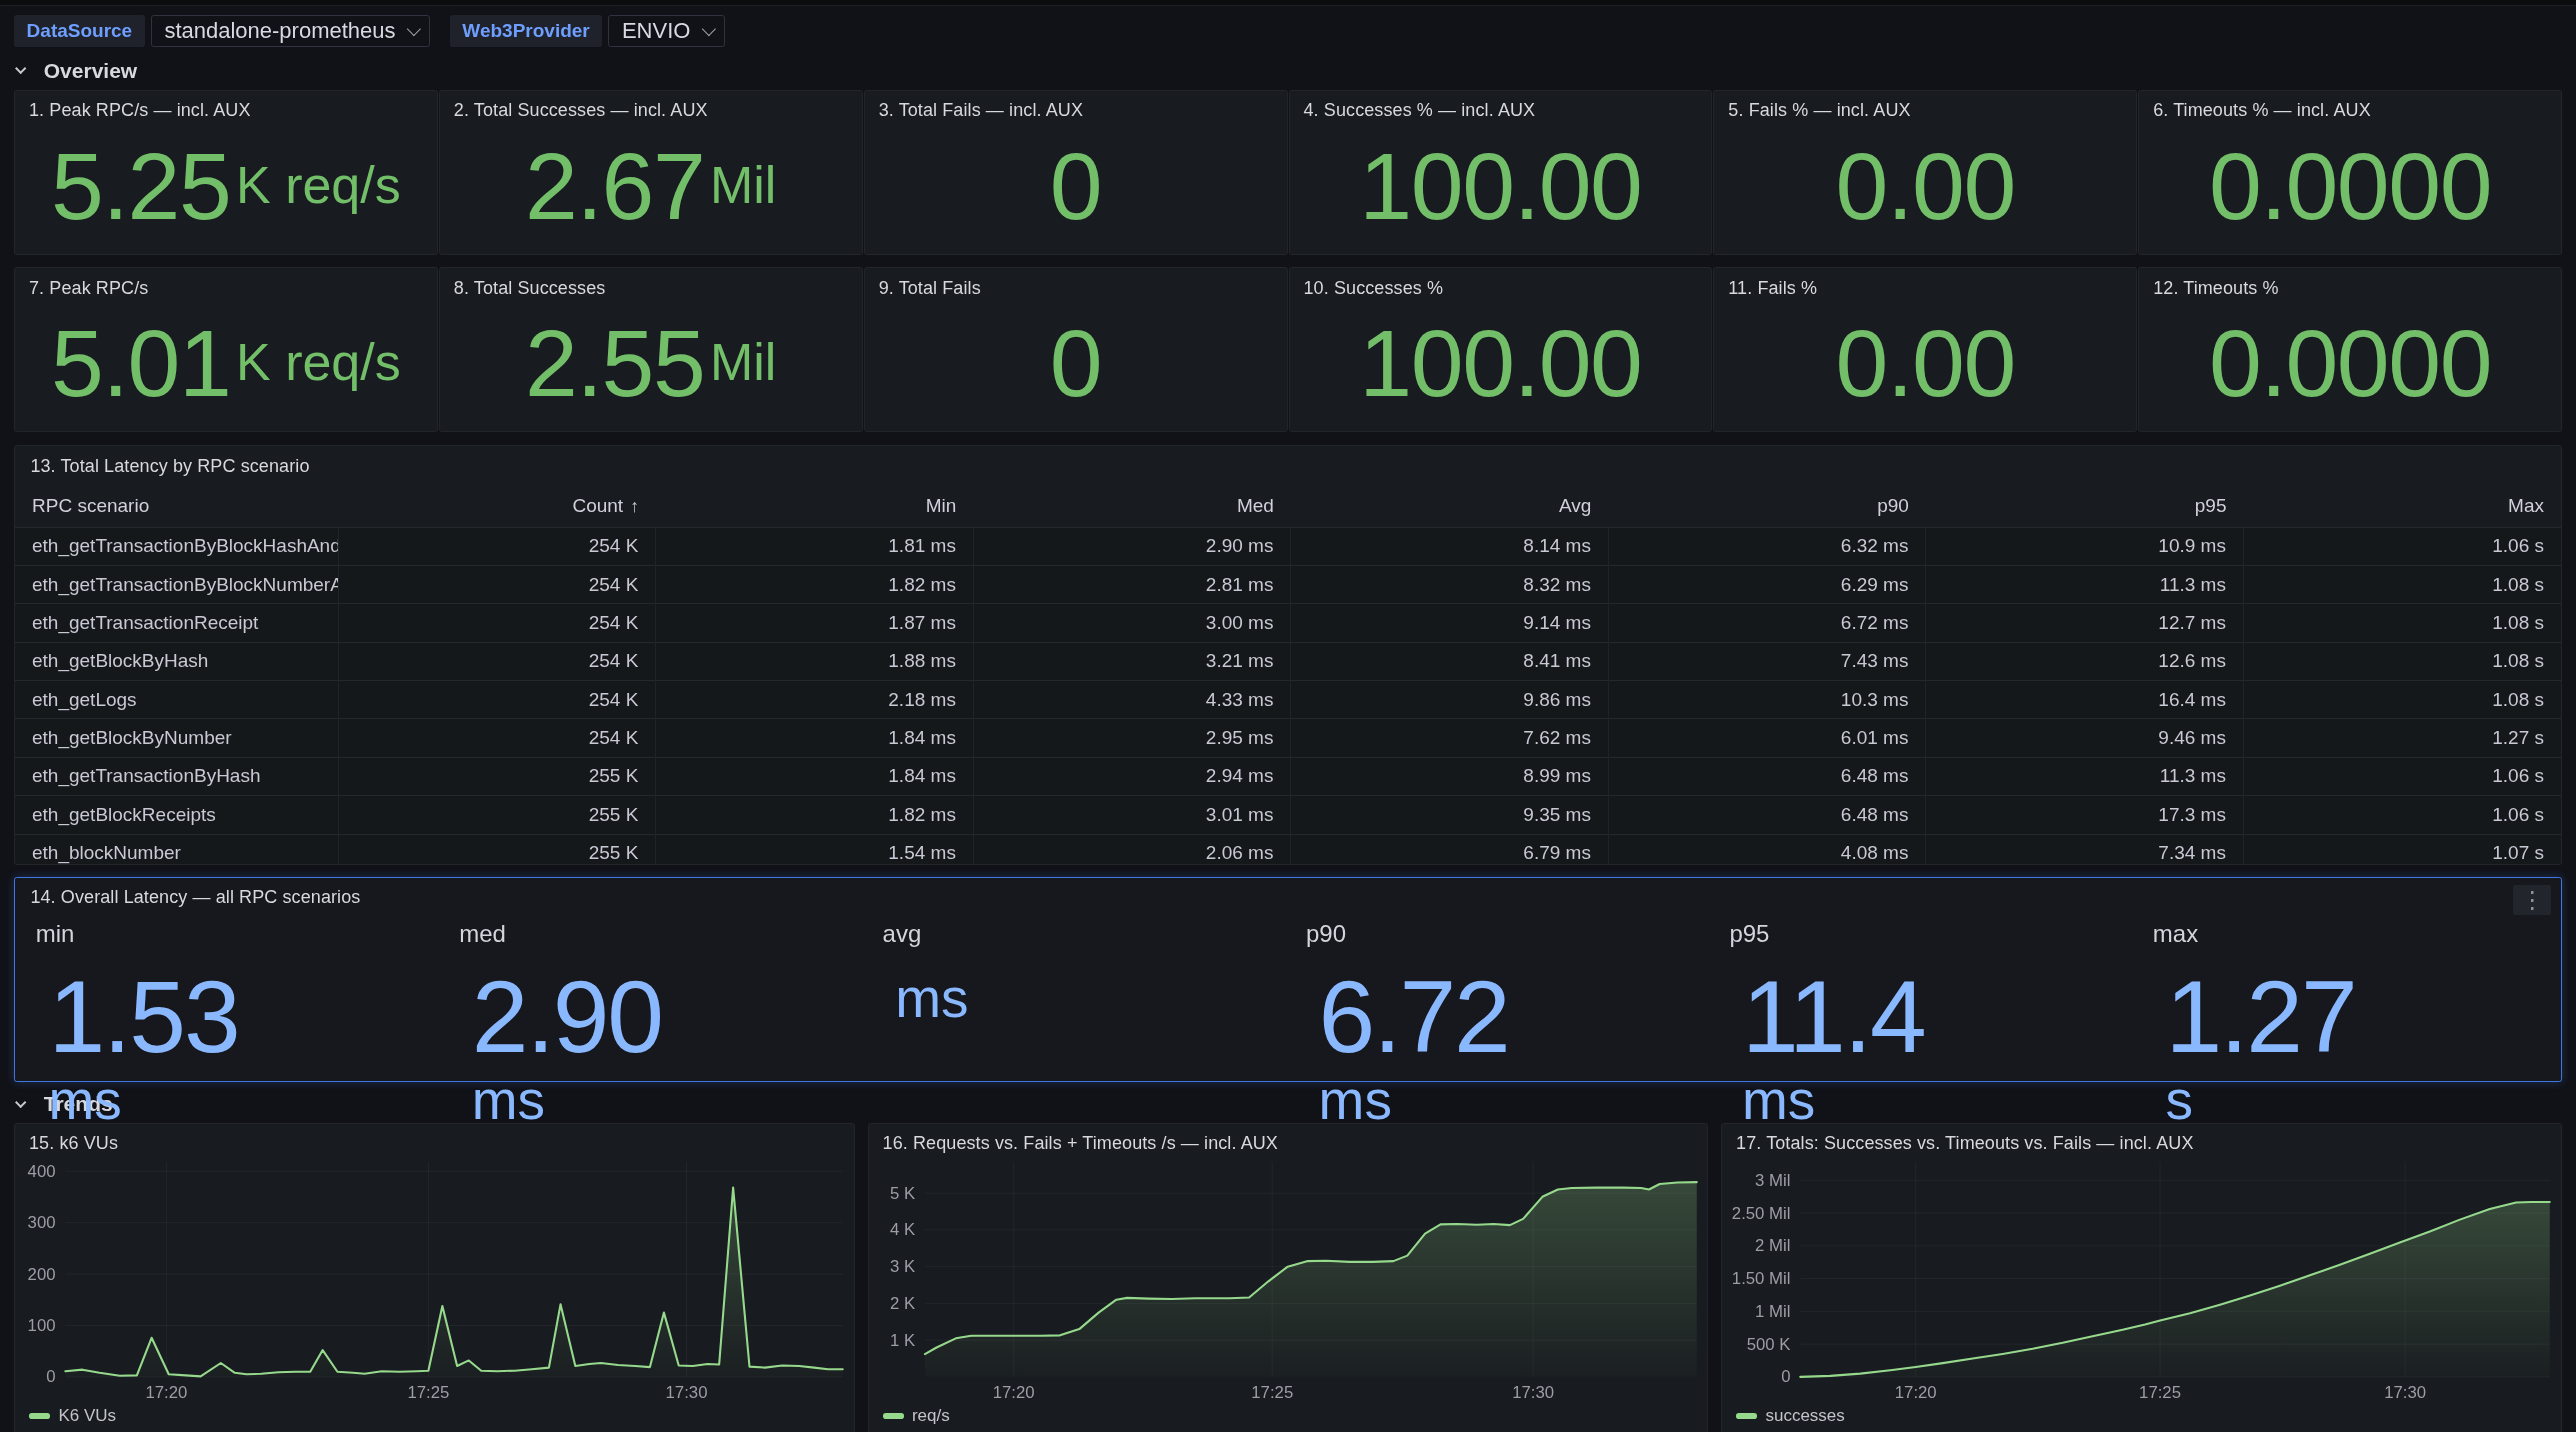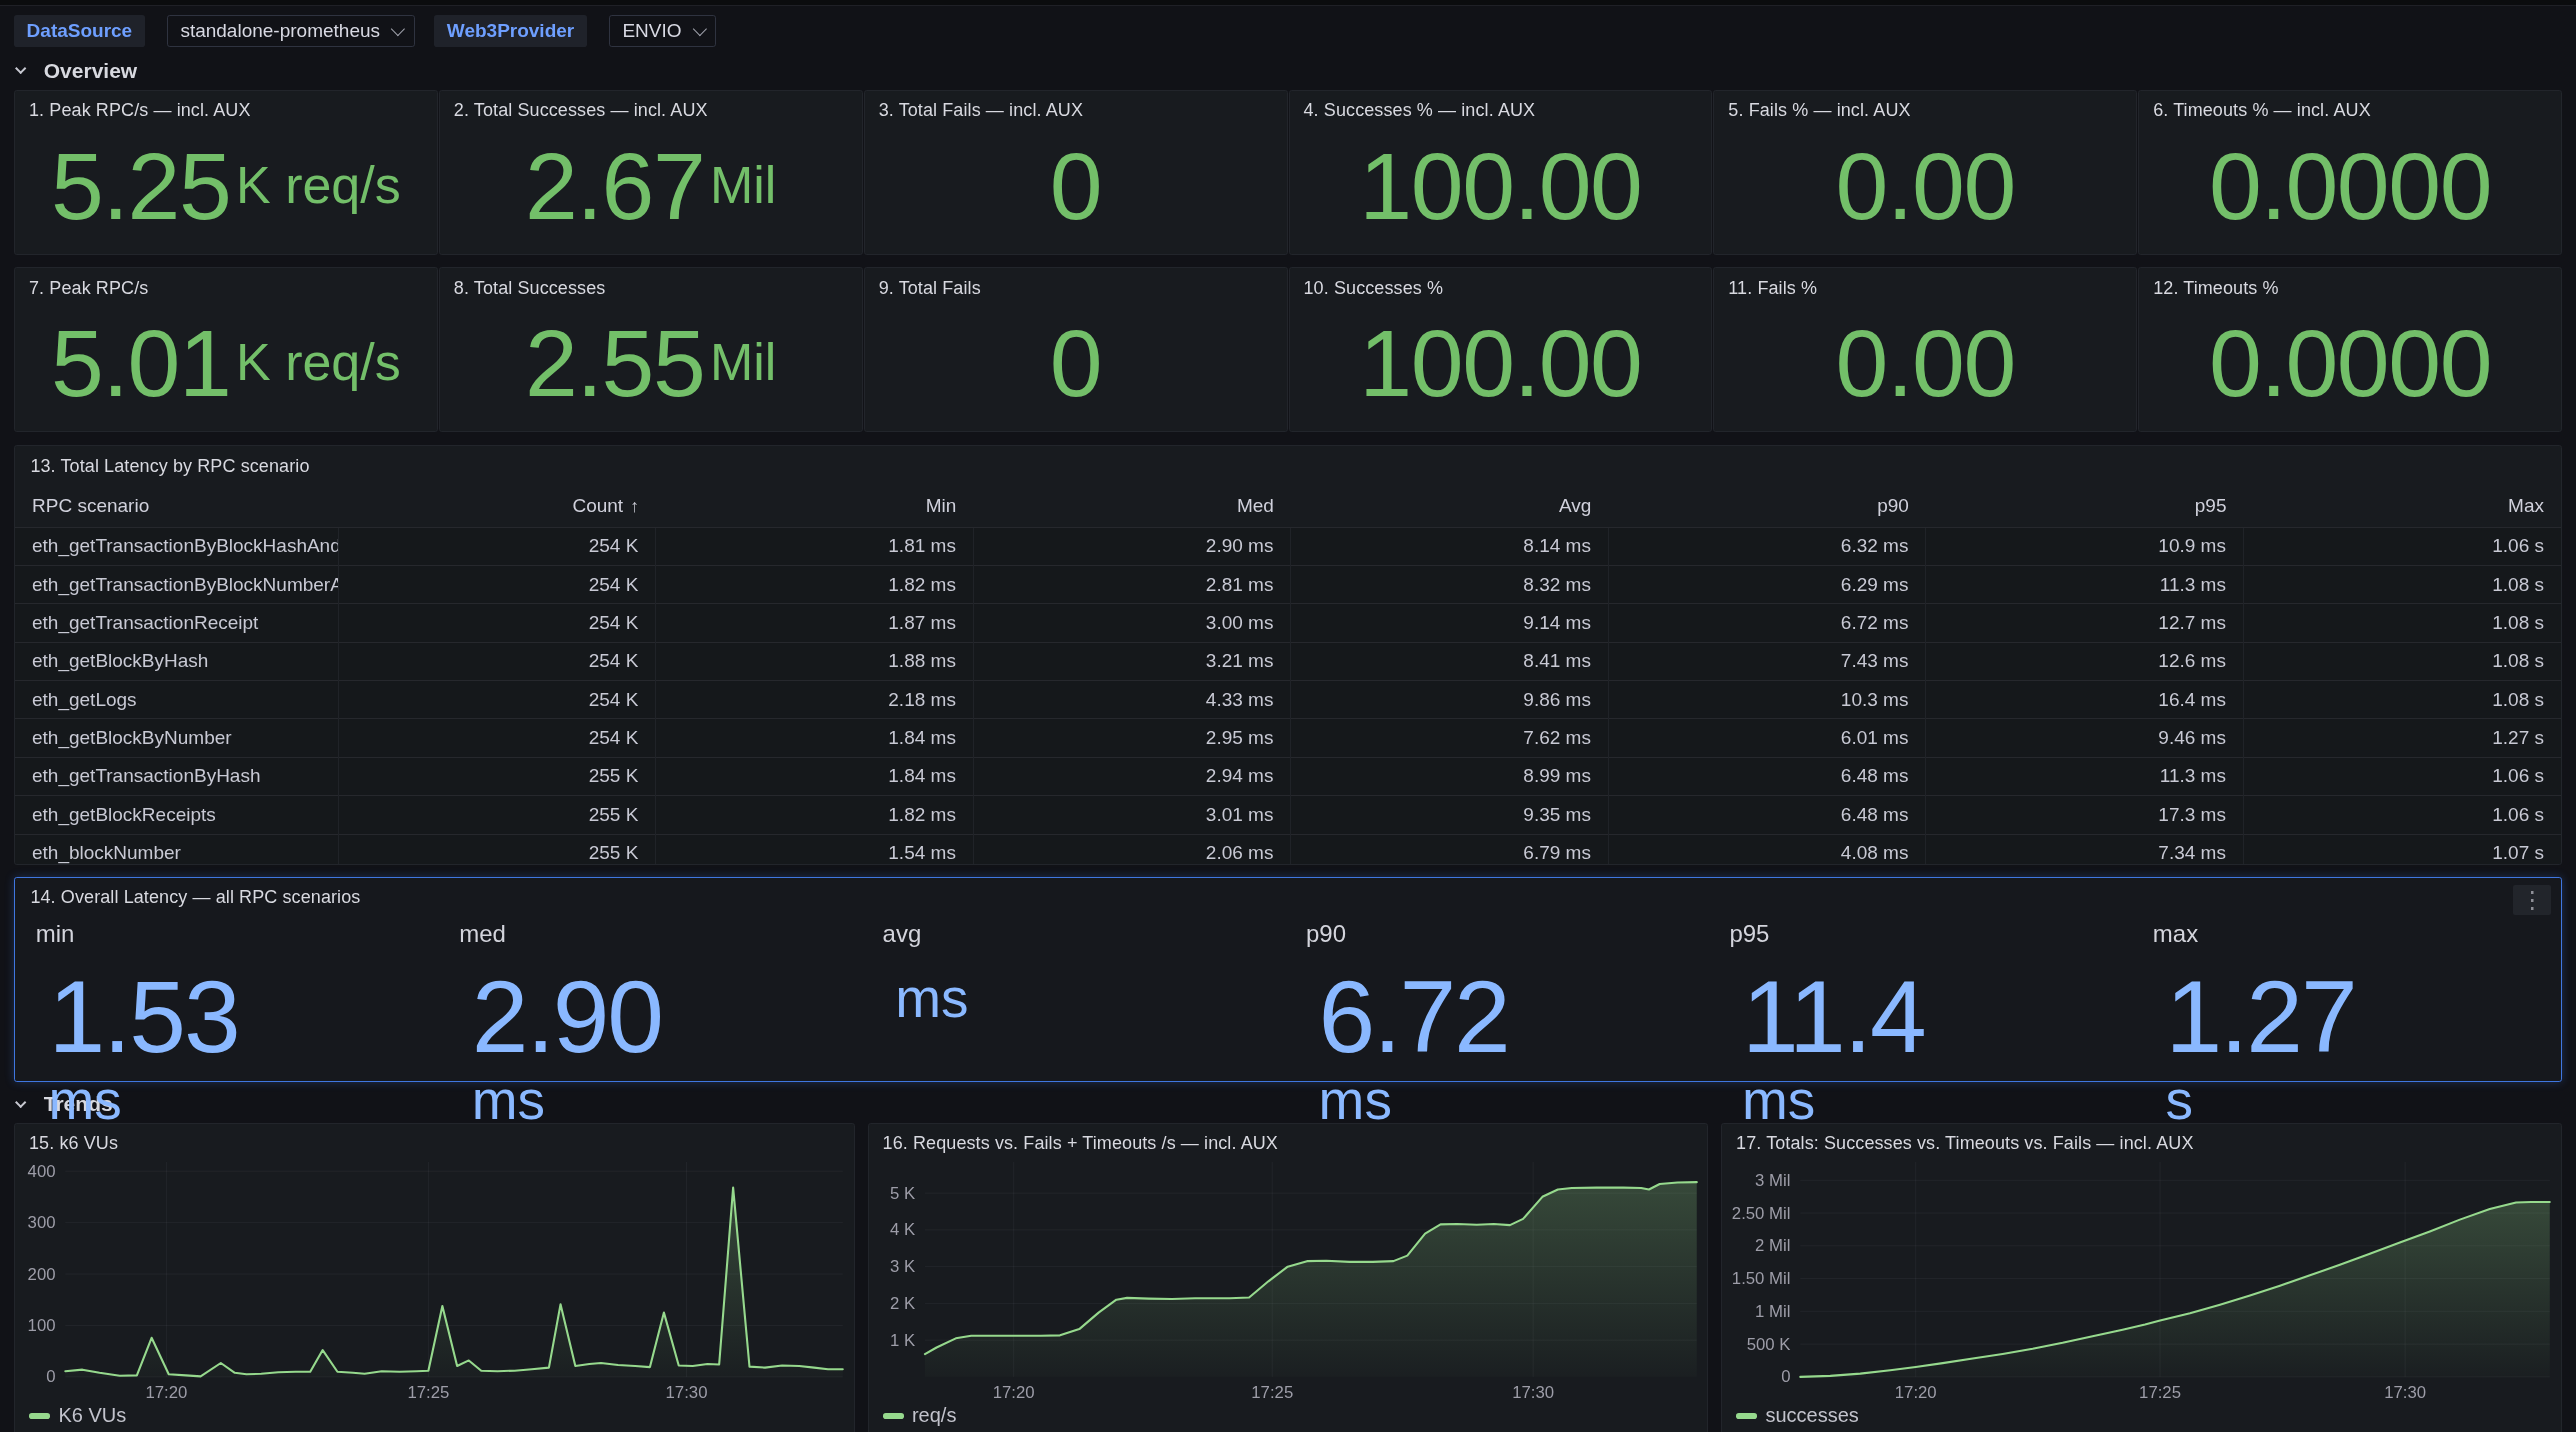--- a/index.html
+++ b/index.html
@@ -6,21 +6,21 @@
   html,body { width:2576px; height:1432px; overflow:hidden; }
   body { background:#111217; font-family:"Liberation Sans","DejaVu Sans",sans-serif; color:#ccccdc; }
 
   .top-strip { height:5.6px; background:#0b0c0e; border-bottom:1.4px solid #1f2026; }
 
   .toolbar { display:flex; align-items:center; gap:19.6px; padding:9.8px 14px 5.6px 14px; }
   .var-group { display:flex; align-items:stretch; gap:6px; height:32px; }
   .var-label { display:flex; align-items:center; background:#1f222a; border-radius:2.8px; padding:0 12.6px;
                color:#6e9fff; font-size:19px; font-weight:700; }
   .var-dropdown { display:flex; align-items:center; gap:11.2px; border:0.7px solid #2f3340; border-radius:2.8px;
-                  padding:0 12.6px; font-size:19px; color:#d8d9e3; cursor:pointer;margin-left:16px; }
+                  padding:0 12.6px; font-size:22px; color:#d8d9e3; cursor:pointer; }
   .chev { width:9.8px; height:9.8px; border-right:1.4px solid #9fa1ab; border-bottom:1.4px solid #9fa1ab;
           transform:rotate(45deg) translateY(-2.8px); display:inline-block; }
 
   .section-header { display:flex; align-items:center; gap:20px; margin:5.6px 0 7px 15.4px; height:24px; }
   .section-chev { width:8.4px; height:8.4px; border-right:2.1px solid #c7c8d1; border-bottom:2.1px solid #c7c8d1;
                   transform:rotate(45deg) translateY(-2.1px); }
   .section-title { font-size:21px; font-weight:700; color:#d8d9e0; }
 
   .content { padding:0 14px; }
   .panel { background:#181b1f; border:0.7px solid #22252b; border-radius:2.8px; }
@@ -56,21 +56,21 @@
   .overall-value { font-size:102px; font-weight:500; color:#8ab8ff; line-height:1; letter-spacing:-2.1px; }
   .overall-unit { font-size:55px; font-weight:500; color:#8ab8ff; margin-left:12.6px; }
 
   .charts-grid { display:grid; grid-template-columns:repeat(3,1fr); gap:12.6px; height:312px; }
   .chart-panel { display:flex; flex-direction:column; padding:8.4px 0 0 0; overflow:hidden; }
   .chart-panel .panel-title { padding:0 14px; height:22.4px; }
   .chart-area { flex:1; position:relative; }
   .chart-area svg { position:absolute; inset:0; width:100%; height:100%; cursor:crosshair; }
   .legend { display:flex; align-items:center; gap:8.4px; height:31px; padding:0 14px 5.6px 14px; cursor:pointer; }
   .legend-swatch { width:21px; height:6.3px; border-radius:2.8px; background:#96d98d; }
-  .legend-label { font-size:20px; color:#c2c3cc; }
+  .legend-label { font-size:17px; color:#c2c3cc; }
 </style>
 </head>
 <body>
 
 <div>
   <div class="top-strip"></div>
 
   <div class="toolbar" id="toolbar">
       <div class="var-group">
         <div class="var-label">DataSource</div>

